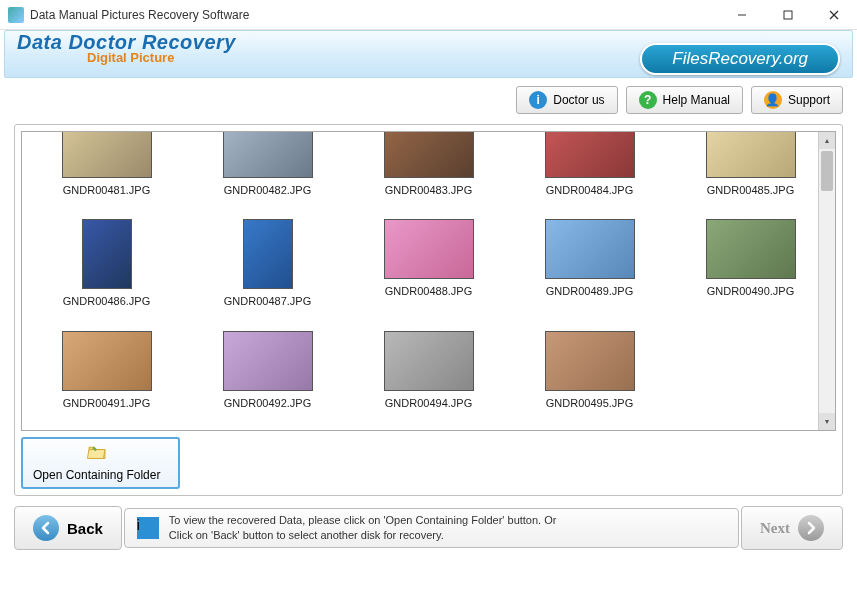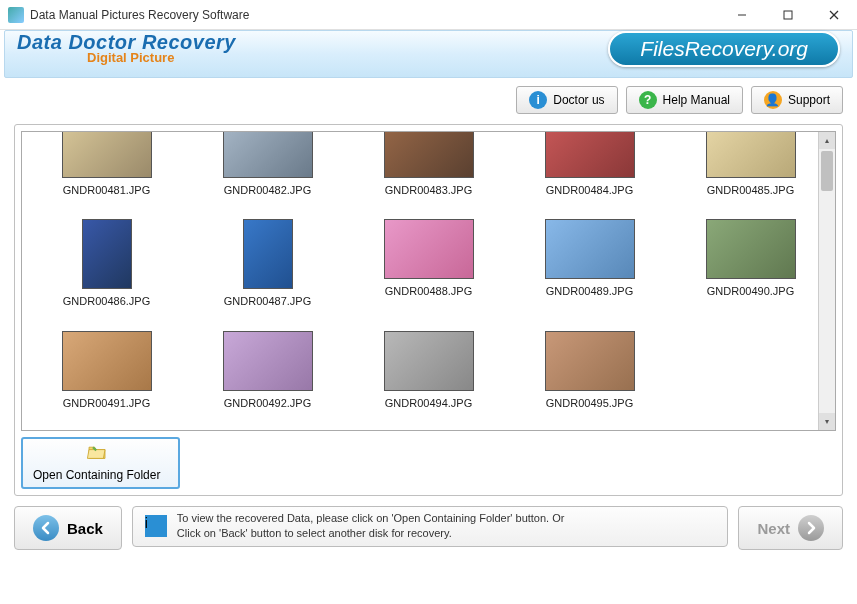--- a/index.html
+++ b/index.html
@@ -8,21 +8,21 @@
 .titlebar { height: 30px; display: flex; align-items: center; background: #fff; border-bottom: 1px solid #e0e0e0; padding-left: 8px; }
 .titlebar .app-icon { width: 16px; height: 16px; margin-right: 6px; background: linear-gradient(135deg,#4aa 0%,#8cf 100%); border-radius: 2px; }
 .titlebar .title { flex: 1; font-size: 12px; color: #333; }
 .win-btn { width: 46px; height: 30px; display: flex; align-items: center; justify-content: center; color: #333; }
 
 .banner { height: 48px; display: flex; align-items: flex-start; background: linear-gradient(to bottom,#f5fbff 0%,#d9eefc 50%,#c7e5f8 100%); border: 1px solid #b8d8ee; margin: 0 4px; border-radius: 2px; padding: 0 12px; }
 .brand { display: flex; flex-direction: column; }
 .brand-main { font-size: 20px; font-weight: 600; color: #1a6db0; font-style: italic; letter-spacing: 0.5px; }
 .brand-sub { font-size: 13px; font-weight: 600; color: #e5841a; margin-left: 70px; margin-top: -4px; }
 .banner-right { margin-left: auto; }
-.pill { background: linear-gradient(to bottom,#2aa5d4 0%,#0f7aa8 100%); color: #fff; font-size: 21px; font-style: italic; padding: 4px 30px; border-radius: 20px; border: 2px solid #fff; box-shadow: 0 1px 3px rgba(0,0,0,0.3); }
+.pill { background: linear-gradient(to bottom,#2aa5d4 0%,#0f7aa8 100%); color: #fff; font-size: 17px; font-style: italic; padding: 4px 30px; border-radius: 20px; border: 2px solid #fff; box-shadow: 0 1px 3px rgba(0,0,0,0.3); margin-top: 12px; }
 
 .info-bar { display: flex; justify-content: flex-end; gap: 8px; padding: 8px 14px 4px; }
 .info-btn { display: flex; align-items: center; gap: 6px; border: 1px solid #b0b0b0; background: linear-gradient(to bottom,#fdfdfd,#e8e8e8); padding: 4px 12px; border-radius: 3px; font-size: 12px; cursor: pointer; }
 .info-btn .ic { width: 18px; height: 18px; border-radius: 50%; display: flex; align-items: center; justify-content: center; font-weight: bold; color: #fff; font-size: 12px; }
 .ic-info { background: #2a8fd4; }
 .ic-help { background: #3ab54a; }
 .ic-support { background: #f5a623; }
 
 .panel { margin: 6px 14px 0; border: 1px solid #c0c0c0; border-radius: 3px; padding: 6px; height: 372px; display:flex; flex-direction:column; }
 .grid-wrap { border: 1px solid #aaa; flex:1; overflow: hidden; position: relative; background:#fff; }
@@ -34,23 +34,23 @@
 .thumb-label { font-size: 11px; margin-top: 6px; color: #222; }
 .scrollbar-fake { position: absolute; right: 0; top: 0; bottom: 0; width: 17px; background: #f0f0f0; border-left: 1px solid #ccc; }
 .sb-up,.sb-down { height: 17px; background: #e0e0e0; display:flex; align-items:center; justify-content:center; font-size:8px; color:#555; }
 .sb-track { position:absolute; top:17px; bottom:17px; left:0; right:0; }
 .sb-thumb { position:absolute; top:2px; left:2px; right:2px; height:40px; background:#c0c0c0; border-radius:2px; }
 .sb-down { position:absolute; bottom:0; left:0; right:0; }
 
 .open-folder { display: inline-flex; align-items: center; gap: 8px; border: 2px solid #5aa8e0; background: linear-gradient(to bottom,#fefefe,#eaf3fb); padding: 5px 18px 5px 10px; border-radius: 3px; font-size: 12px; margin-top: 6px; cursor:pointer;flex-direction:column; }
 .folder-ic { width: 20px; height: 16px; }
 
-.footer { display: flex; gap: 10px; padding: 10px 14px 0; align-items: flex-start; }
+.footer { display: flex; gap: 2px; padding: 10px 14px 0; align-items: center; }
 .nav-btn { display: flex; align-items: center; gap: 8px; border: 1px solid #bcbcbc; background: linear-gradient(to bottom,#fdfdfd,#e8e8e8); padding: 8px 18px; border-radius: 4px; font-size: 15px; font-weight: 600; cursor:pointer; }
-.nav-btn.disabled { color: #9a9a9a; cursor: default; }
+.nav-btn.disabled { color: #9a9a9a; cursor: default; font-family: Liberation Serif, serif; }
 .arrow-circ { width: 26px; height: 26px; border-radius: 50%; background: linear-gradient(to bottom,#7cc0e8,#3a8cc4); display:flex; align-items:center; justify-content:center; color:#fff; }
 .arrow-circ.grey { background: linear-gradient(to bottom,#cfcfcf,#9a9a9a); }
 .hint-box { flex:1; border: 1px solid #bcbcbc; border-radius: 4px; background: linear-gradient(to bottom,#fdfdfd,#f0f0f0); display:flex; align-items:center; gap:10px; padding: 4px 12px; }
 .hint-box .ic { flex-shrink:0; }
 .hint-text { font-size: 11px; line-height: 1.4; color: #333; }
 
 
 .g1{background:linear-gradient(135deg,#d9c89a,#9a8a6a);} .g2{background:linear-gradient(135deg,#a8b8c8,#6a7a8a);} .g3{background:linear-gradient(135deg,#986848,#5a4030);} .g4{background:linear-gradient(135deg,#c85858,#8a3838);} .g5{background:linear-gradient(135deg,#e8d8a8,#b8a878);}
 .g6{background:linear-gradient(135deg,#3858a8,#203860);} .g7{background:linear-gradient(135deg,#3878c8,#205090);} .g8{background:linear-gradient(135deg,#e898c8,#c86898);} .g9{background:linear-gradient(135deg,#88b8e8,#5888b8);} .g10{background:linear-gradient(135deg,#8aa878,#607850);}
 .g11{background:linear-gradient(135deg,#d8a878,#a87848);} .g12{background:linear-gradient(135deg,#c8a8d8,#9878a8);} .g13{background:linear-gradient(135deg,#8a7868,#605040);} .g14{background:linear-gradient(135deg,#b8b8b8,#888888);} .g15{background:linear-gradient(135deg,#c89878,#987050);}

